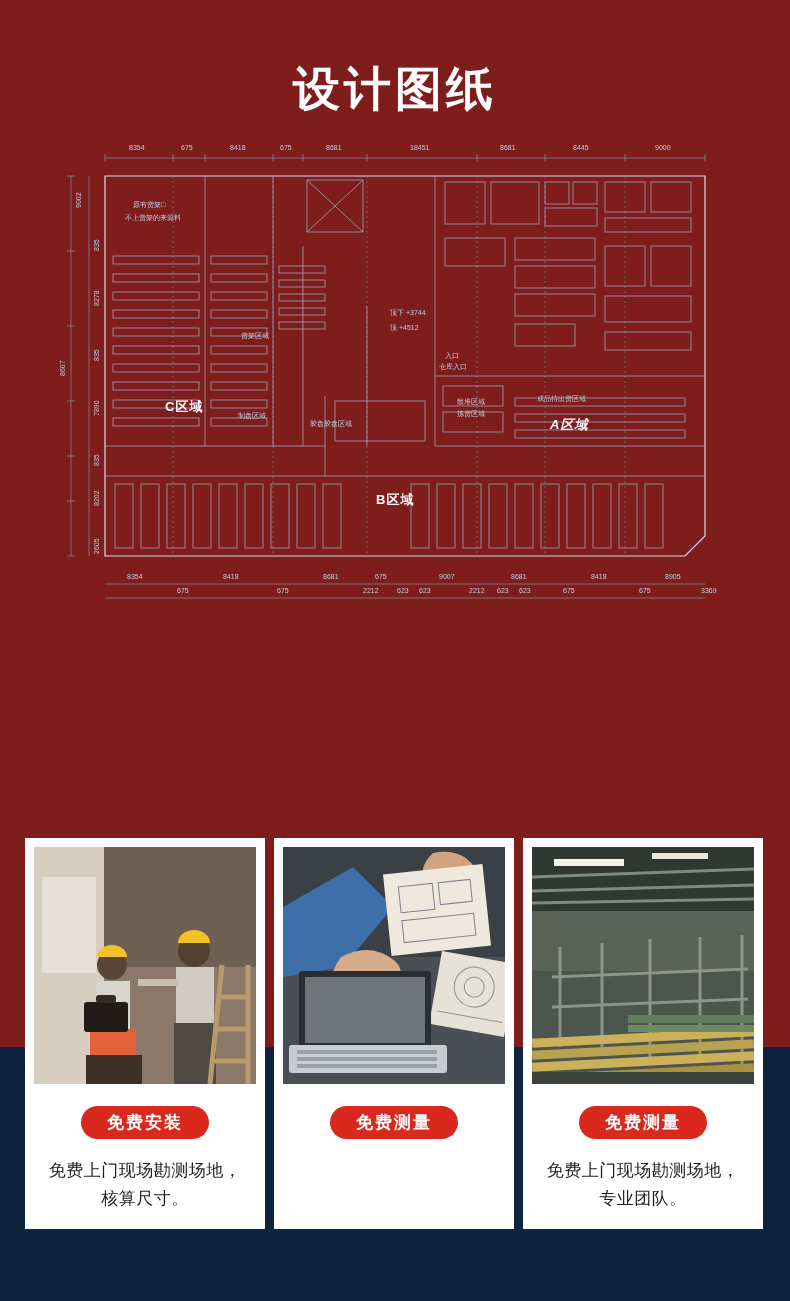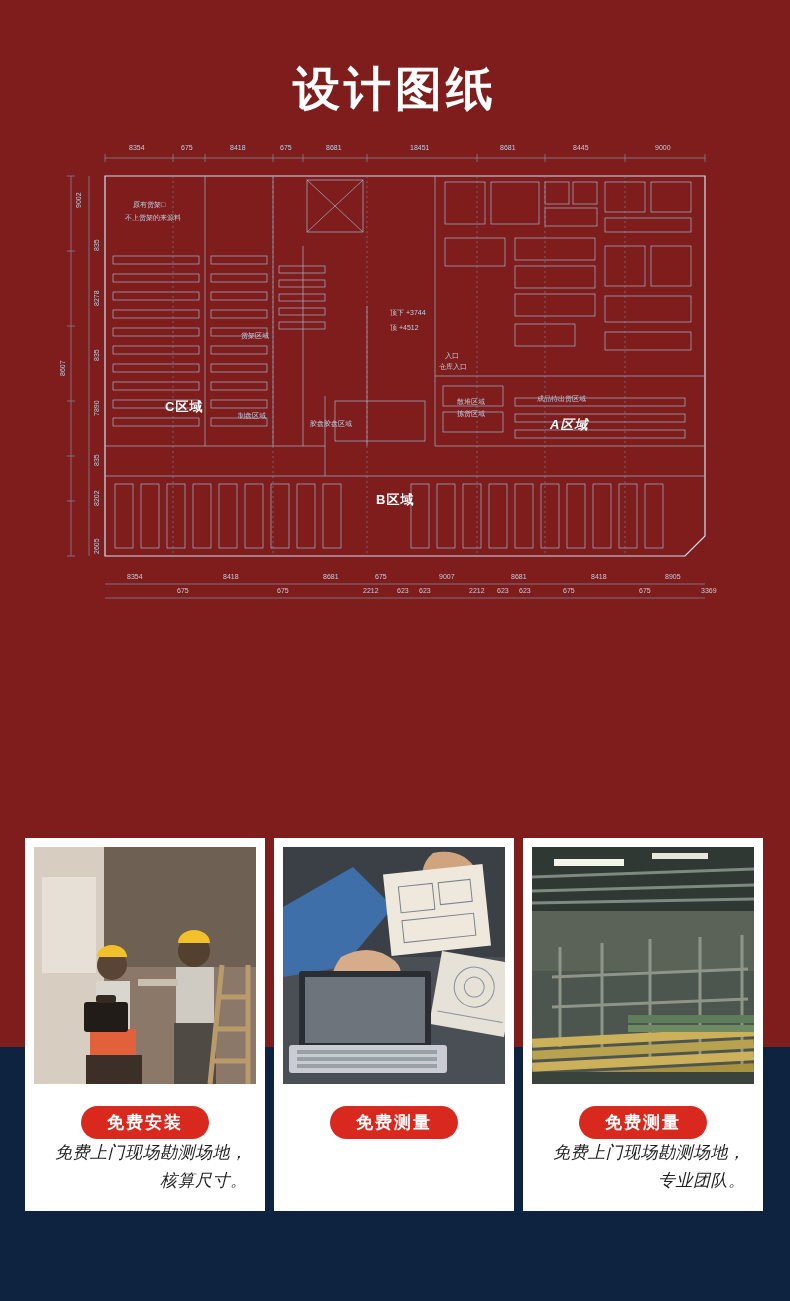--- a/index.html
+++ b/index.html
@@ -100,27 +100,27 @@
     background: #d9281e;
     color: #ffffff;
     font-size: 17px;
     font-weight: bold;
     letter-spacing: 2px;
     border-radius: 20px;
     padding: 8px 26px;
     line-height: 1;
   }
   .card-text {
+    margin-top: 18px;
     font-size: 17px;
     line-height: 1.65;
     color: #1d1d1d;
-    text-align: right;
+    text-align: center;
     width: 205px;
     letter-spacing: 0.5px;
-    font-style: italic;
   }
 
   
   .ph1 { background: linear-gradient(160deg,#c7b7a6 0%, #a38f7d 45%, #6e5a4a 100%); }
   .ph2 { background: linear-gradient(150deg,#2f3338 0%, #4c5157 40%, #2b2f33 100%); }
   .ph3 { background: linear-gradient(170deg,#3d4b44 0%, #54605a 50%, #2e3833 100%); }
 </style>
 </head>
 <body>
 

